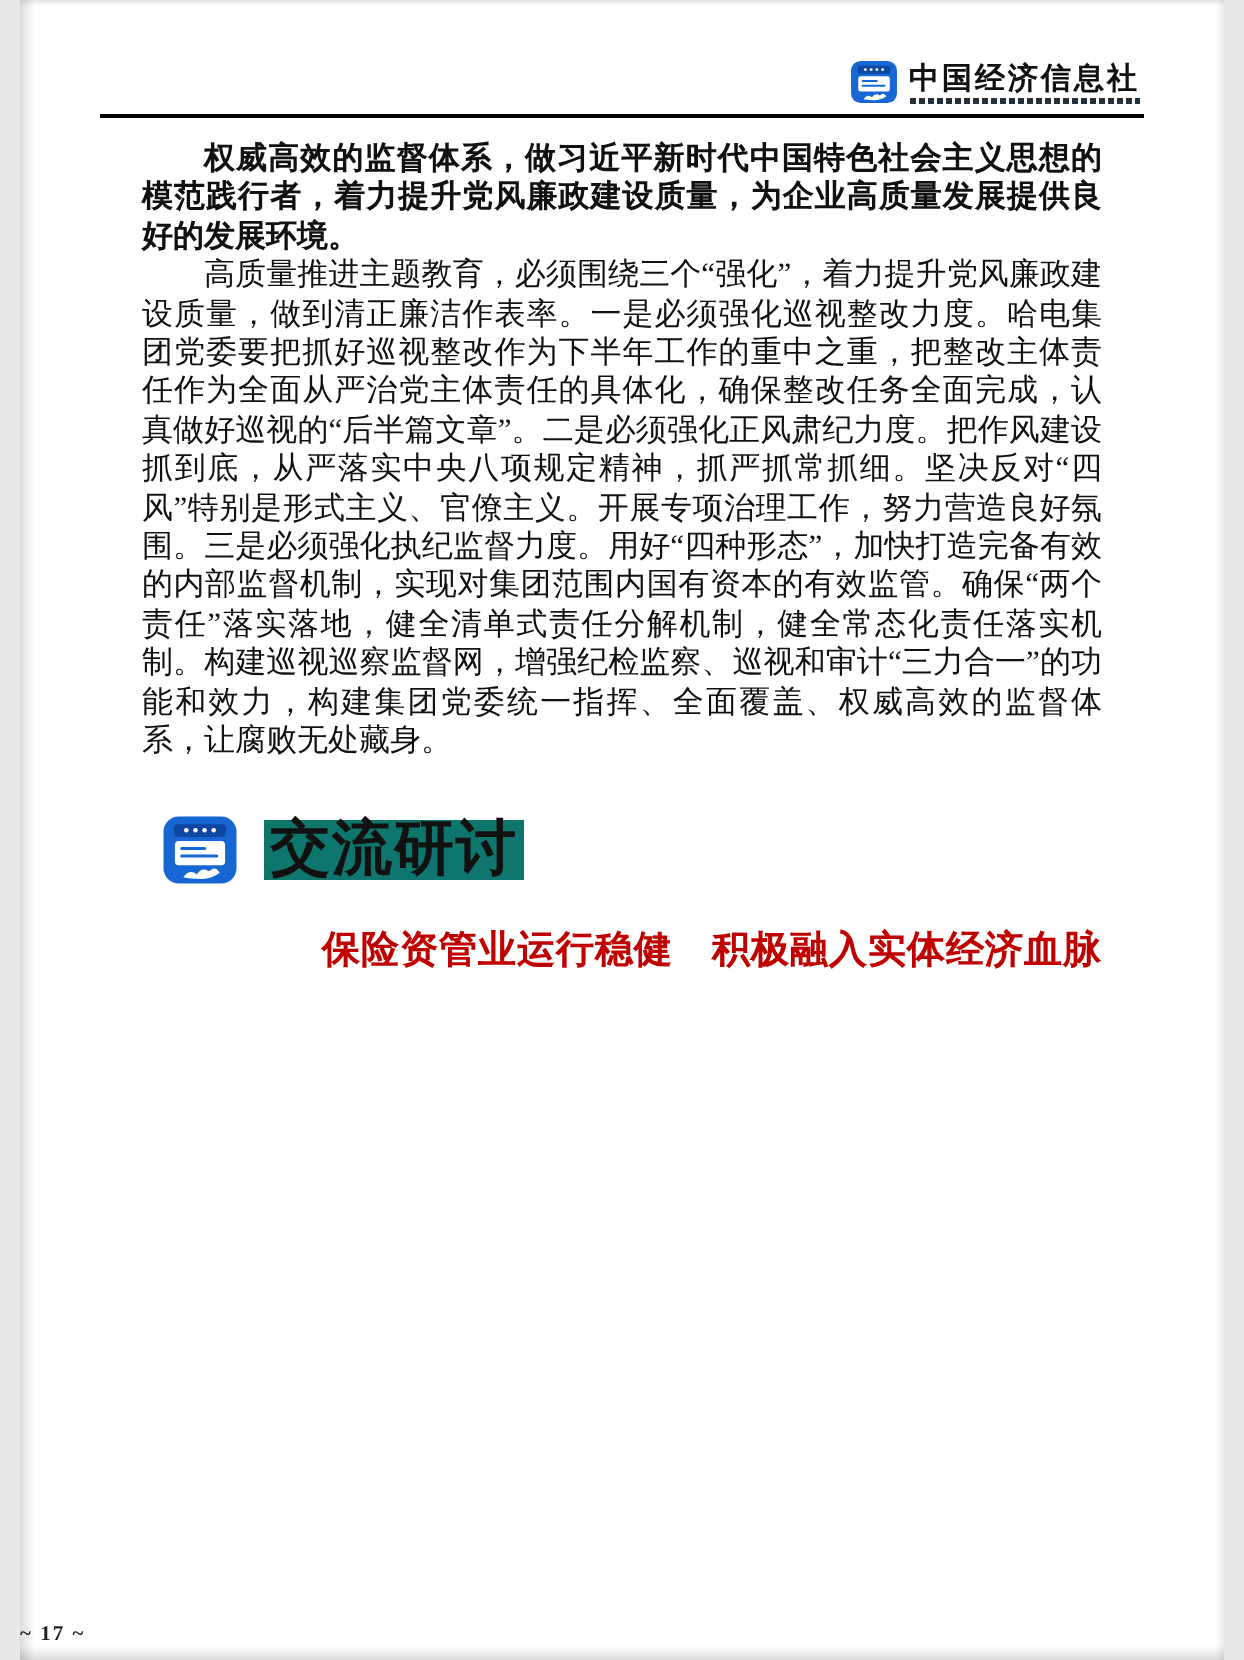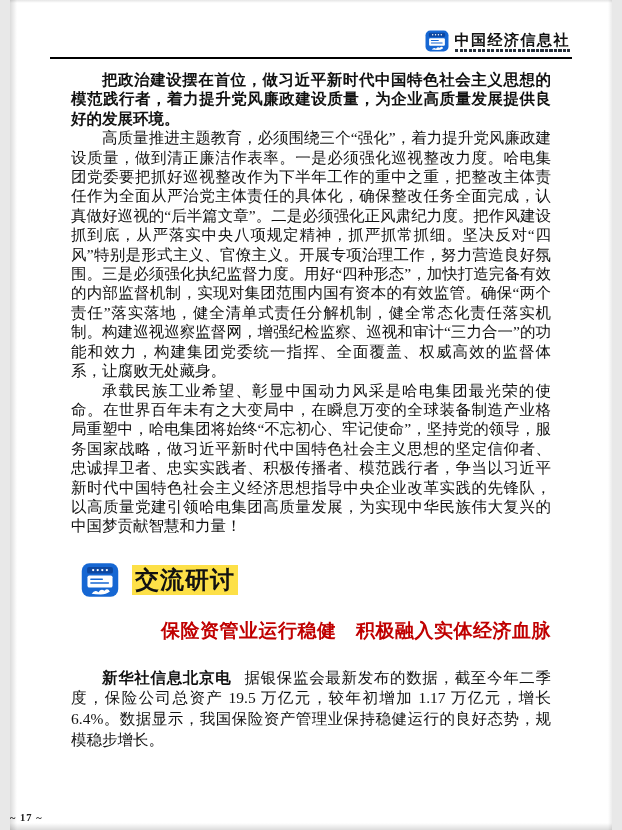--- a/index.html
+++ b/index.html
@@ -42,22 +42,22 @@
   .lead{font-weight:bold;}
 
   .section-head{
     margin:26px 61px 0 61px;
     padding-left:10px;
     display:flex;align-items:center;gap:13px;
   }
   .logo-icon-lg{width:38px;height:36px;flex:0 0 auto;}
   .section-title{
     font-family:"Liberation Sans","DejaVu Sans",sans-serif;
-    font-weight:bold;font-size:24px;line-height:30px;
-    background:#fde047;padding:0 3px;letter-spacing:1px;
+    font-weight:bold;font-size:30px;line-height:30px;
+    background:#0f766e;padding:0 3px;letter-spacing:1px;
   }
 
   .article-title{
     margin:20px 61px 0 61px;
     text-align:right;
     font-family:"Liberation Sans","DejaVu Sans",sans-serif;
     font-weight:bold;font-size:19px;line-height:26px;
     color:#c00000;
     letter-spacing:0.5px;
   }
@@ -99,46 +99,42 @@
       </svg>
       <div class="wordmark">
         <span class="logo-name">中国经济信息社</span>
         <div class="logo-tagline-bar"></div>
       </div>
     </div>
   </div>
   <hr class="header-rule">
 
   <div class="content">
-    <p class="lead">把政治建设摆在首位，做习近平新时代中国特色社会主义思想的模范践行者，着力提升党风廉政建设质量，为企业高质量发展提供良好的发展环境。</p>
+    <p class="lead">权威高效的监督体系，做习近平新时代中国特色社会主义思想的模范践行者，着力提升党风廉政建设质量，为企业高质量发展提供良好的发展环境。</p>
     <p>高质量推进主题教育，必须围绕三个“强化”，着力提升党风廉政建设质量，做到清正廉洁作表率。一是必须强化巡视整改力度。哈电集团党委要把抓好巡视整改作为下半年工作的重中之重，把整改主体责任作为全面从严治党主体责任的具体化，确保整改任务全面完成，认真做好巡视的“后半篇文章”。二是必须强化正风肃纪力度。把作风建设抓到底，从严落实中央八项规定精神，抓严抓常抓细。坚决反对“四风”特别是形式主义、官僚主义。开展专项治理工作，努力营造良好氛围。三是必须强化执纪监督力度。用好“四种形态”，加快打造完备有效的内部监督机制，实现对集团范围内国有资本的有效监管。确保“两个责任”落实落地，健全清单式责任分解机制，健全常态化责任落实机制。构建巡视巡察监督网，增强纪检监察、巡视和审计“三力合一”的功能和效力，构建集团党委统一指挥、全面覆盖、权威高效的监督体系，让腐败无处藏身。</p>
-    <p>承载民族工业希望、彰显中国动力风采是哈电集团最光荣的使命。在世界百年未有之大变局中，在瞬息万变的全球装备制造产业格局重塑中，哈电集团将始终“不忘初心、牢记使命”，坚持党的领导，服务国家战略，做习近平新时代中国特色社会主义思想的坚定信仰者、忠诚捍卫者、忠实实践者、积极传播者、模范践行者，争当以习近平新时代中国特色社会主义经济思想指导中央企业改革实践的先锋队，以高质量党建引领哈电集团高质量发展，为实现中华民族伟大复兴的中国梦贡献智慧和力量！</p>
   </div>
 
   <div class="section-head">
     <svg class="logo-icon-lg" viewBox="0 0 100 92" aria-hidden="true">
       <rect x="2" y="2" width="96" height="88" rx="20" fill="#1667d3"></rect>
       <rect x="16" y="12" width="68" height="17" rx="5" fill="#0d47a1"></rect>
       <circle cx="32" cy="20" r="3" fill="#ffffff"></circle>
       <circle cx="44" cy="20" r="3" fill="#ffffff"></circle>
       <circle cx="56" cy="20" r="3" fill="#ffffff"></circle>
       <circle cx="68" cy="20" r="3" fill="#ffffff"></circle>
       <rect x="17" y="34" width="66" height="32" rx="5" fill="#ffffff"></rect>
       <rect x="24" y="42" width="34" height="4" rx="2" fill="#1667d3"></rect>
       <rect x="24" y="52" width="50" height="4" rx="2" fill="#1667d3"></rect>
       <path d="M28 82 q8 -12 18 -4 q6 -10 16 -4 q8 -8 14 2 q-10 8 -24 8 q-14 0 -24 -2 z" fill="#ffffff"></path>
     </svg>
     <span class="section-title">交流研讨</span>
   </div>
 
   <h2 class="article-title">保险资管业运行稳健　积极融入实体经济血脉</h2>
 
-  <div class="article-body">
-    <p><span class="dateline">新华社信息北京电</span><span>据银保监会最新发布的数据，截至今年二季度，保险公司总资产 19.5 万亿元，较年初增加 1.17 万亿元，增长 6.4%。数据显示，我国保险资产管理业保持稳健运行的良好态势，规模稳步增长。</span></p>
-  </div>
 
   <div class="page-number">~ 17 ~</div>
 
   <div class="edge edge-left"></div>
   <div class="edge edge-bottom"></div>
   <div class="edge edge-top"></div>
   <div class="edge edge-right"></div>
 </div>
 
 </body></html>

